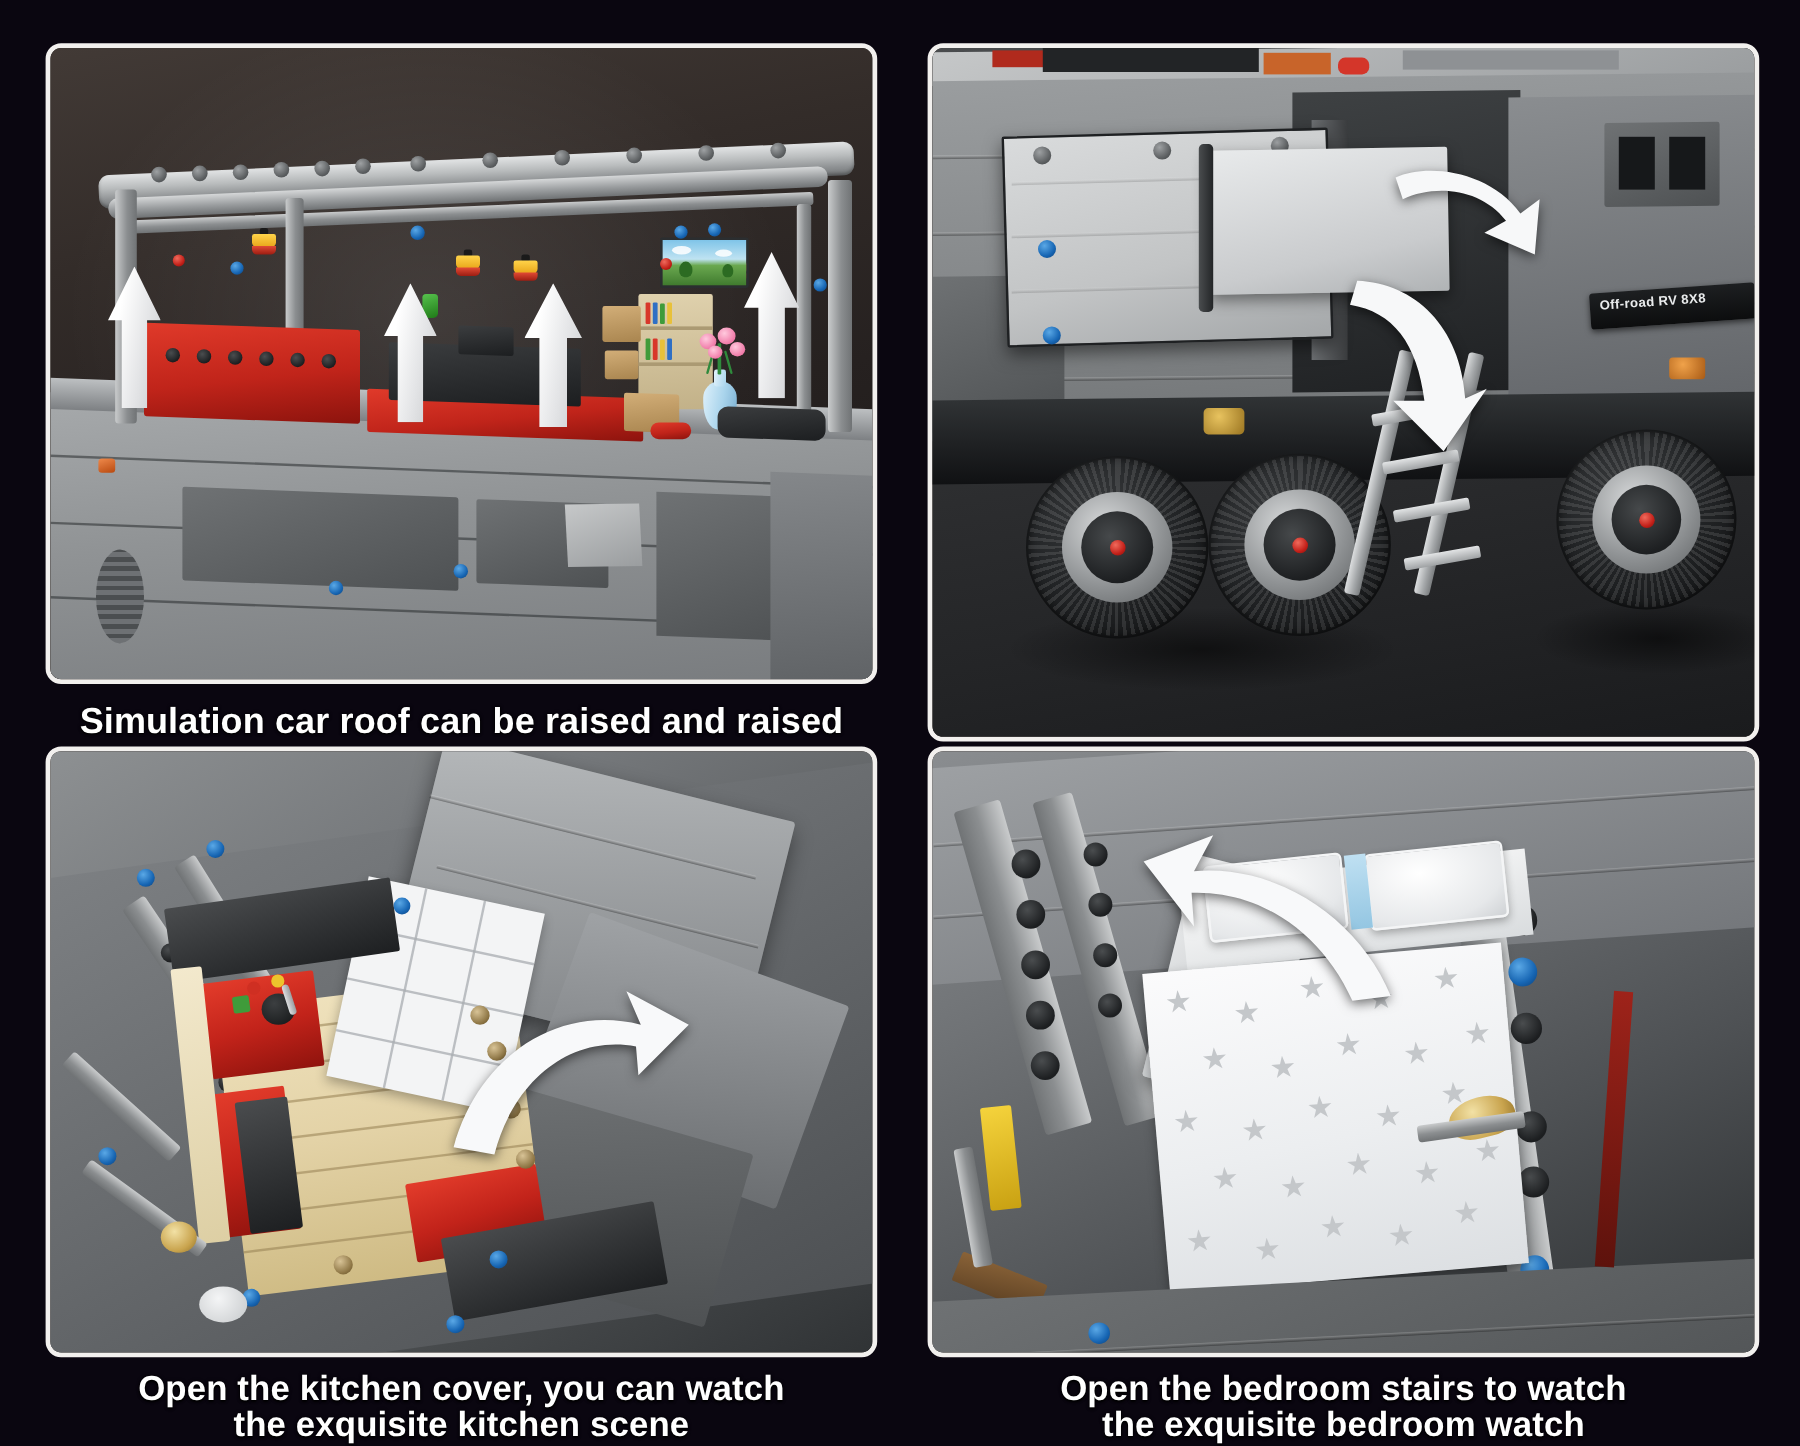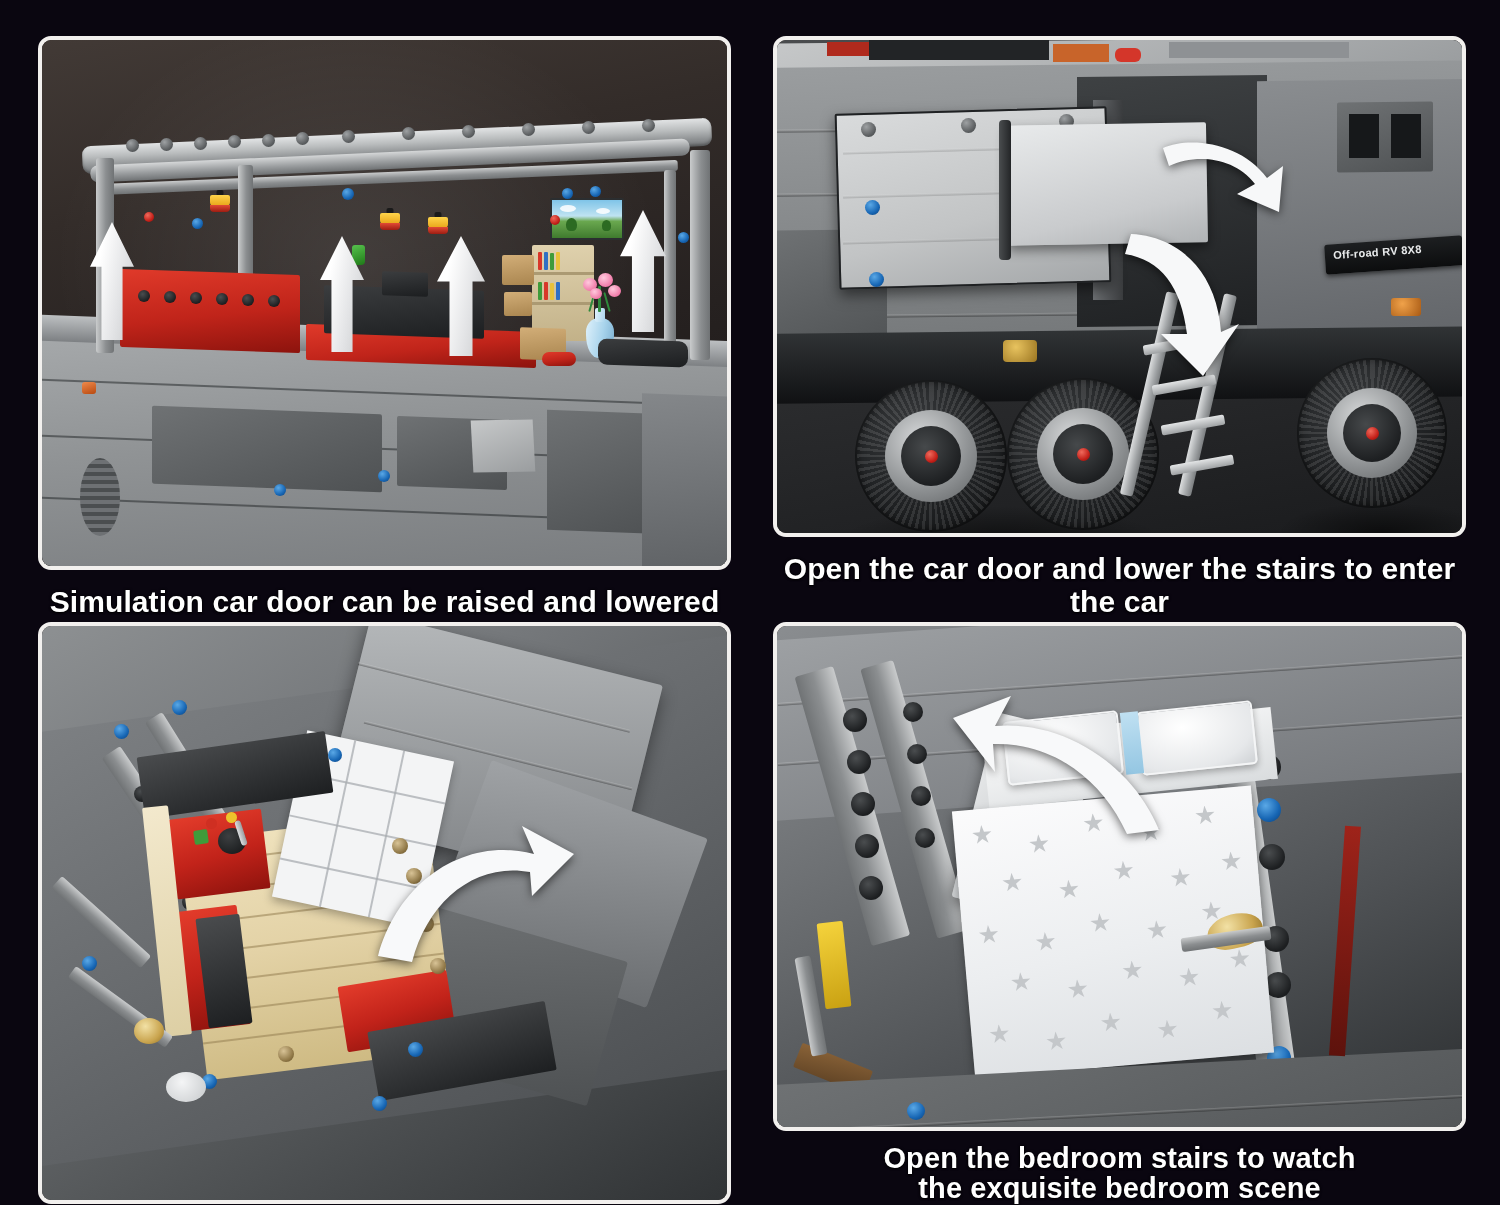--- a/index.html
+++ b/index.html
@@ -311,21 +311,21 @@
         <div class="pinred" style="left:40px;top:342px;width:14px;height:12px;border-radius:3px;
              background:linear-gradient(160deg,#ef8a4c,#b8490f);"></div>
 
         <div class="arrow-up" style="left:48px;top:182px;width:44px;height:118px;"></div>
         <div class="arrow-up" style="left:278px;top:196px;width:44px;height:116px;"></div>
         <div class="arrow-up" style="left:395px;top:196px;width:48px;height:120px;"></div>
         <div class="arrow-up" style="left:578px;top:170px;width:46px;height:122px;"></div>
       </div>
     </div>
     <div class="caption caption-1line">
-      <div>Simulation car door can be raised and lowered</div>
+      <div>Simulation car roof can be raised and raised</div>
     </div>
   </div>
 
   <div class="cell">
     <div class="photo">
       <div class="photo-inner" id="p2">
 
         <div class="plate lt" style="left:-10px;top:0;width:700px;height:28px;transform:skewY(-0.6deg);"></div>
         <div class="fill" style="left:50px;top:2px;width:120px;height:14px;background:#b02a1d;"></div>
         <div class="fill" style="left:92px;top:0px;width:180px;height:20px;background:#222426;"></div>
@@ -408,23 +408,20 @@
         <div class="ladder-step" style="left:384px;top:380px;width:64px;height:10px;transform:rotate(-10deg);"></div>
         <div class="ladder-step" style="left:393px;top:420px;width:64px;height:10px;transform:rotate(-10deg);"></div>
 
         <svg class="curve-arrow" style="left:378px;top:92px;width:140px;height:110px;" viewBox="0 0 140 110">
           <path d="M8,16 C34,4 86,10 112,46 L128,34 L124,80 L82,62 L100,52 C78,24 40,22 14,34 Z" fill="#f7f8f9"></path>
         </svg>
         <svg class="curve-arrow" style="left:340px;top:188px;width:130px;height:162px;" viewBox="0 0 130 162">
           <path d="M14,6 C62,8 100,44 104,104 L122,96 L86,148 L44,106 L70,106 C64,58 44,32 8,26 Z" fill="#f7f8f9"></path>
         </svg>
       </div>
-    </div>
-    <div class="caption caption-1line">
-      <div>Open the car door and lower the stairs to enter the car</div>
     </div>
   </div>
 
   <div class="cell">
     <div class="photo">
       <div class="photo-inner" id="p3">
 
         <div class="plate dk" style="left:-40px;top:60px;width:760px;height:430px;transform:rotate(-8deg);
              background:linear-gradient(160deg,#7e8184,#4c4f52);"></div>
 
@@ -507,20 +504,24 @@
         <div class="beam" style="left:34px;top:340px;width:120px;height:14px;transform:rotate(36deg);transform-origin:left top;"></div>
         <div class="fill" style="left:92px;top:392px;width:30px;height:26px;border-radius:50%;
              background:radial-gradient(circle at 38% 32%,#f2e1a5,#c9a44e 62%,#8f6f27);"></div>
         <div class="fill" style="left:124px;top:446px;width:40px;height:30px;border-radius:50%;
              background:radial-gradient(circle at 40% 34%,#f4f5f6,#c6c9cb);"></div>
 
         <svg class="curve-arrow" style="left:330px;top:150px;width:210px;height:200px;" viewBox="0 0 210 200">
           <path d="M6,180 C26,106 92,60 162,78 L150,50 L202,78 L160,120 L158,96 C104,86 56,124 40,186 Z" fill="#f8f9fa"></path>
         </svg>
       </div>
+    </div>
+    <div class="caption caption-2line">
+      <div>Open the kitchen cover, you can watch</div>
+      <div>the exquisite kitchen scene</div>
     </div>
   </div>
 
   <div class="cell">
     <div class="photo">
       <div class="photo-inner" id="p4">
 
         <div class="plate" style="left:-30px;top:-10px;width:760px;height:180px;transform:rotate(-4deg);
              background:linear-gradient(168deg,#9ea1a4,#73767a);"></div>
         <div class="bodyseam" style="left:0;top:52px;width:720px;transform:rotate(-4deg);"></div>
@@ -604,17 +605,17 @@
         <div class="fill" style="left:560px;top:200px;width:16px;height:230px;transform:rotate(4deg);
              background:linear-gradient(180deg,#9e231a,#5d120c);"></div>
 
         <svg class="curve-arrow" style="left:160px;top:46px;width:230px;height:170px;" viewBox="0 0 230 170">
           <path d="M222,158 C196,94 128,48 58,54 L74,24 L16,46 L58,100 L56,72 C112,70 164,104 190,162 Z" fill="#f8f9fa"></path>
         </svg>
       </div>
     </div>
     <div class="caption caption-2line">
       <div>Open the bedroom stairs to watch</div>
-      <div>the exquisite bedroom scene</div>
+      <div>the exquisite bedroom watch</div>
     </div>
   </div>
 
 </div>
 
 </body></html>

